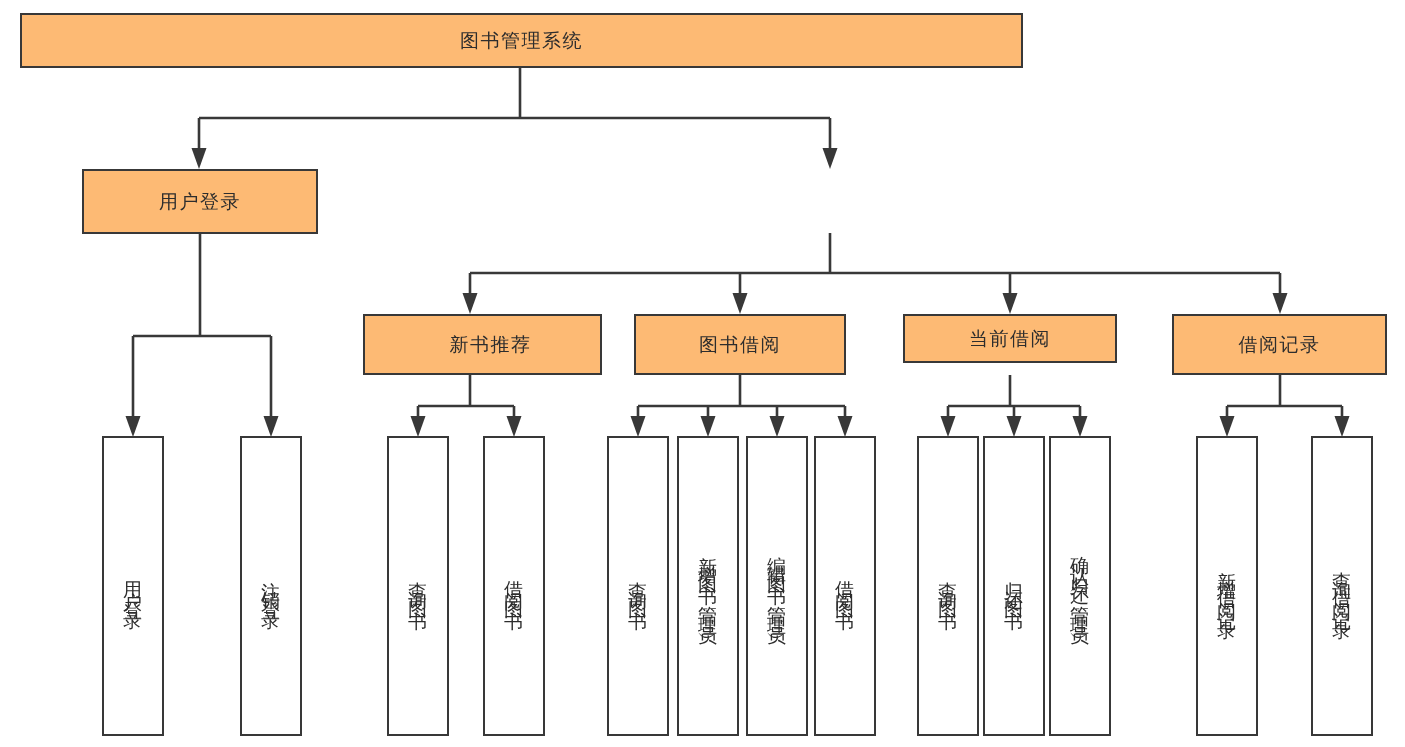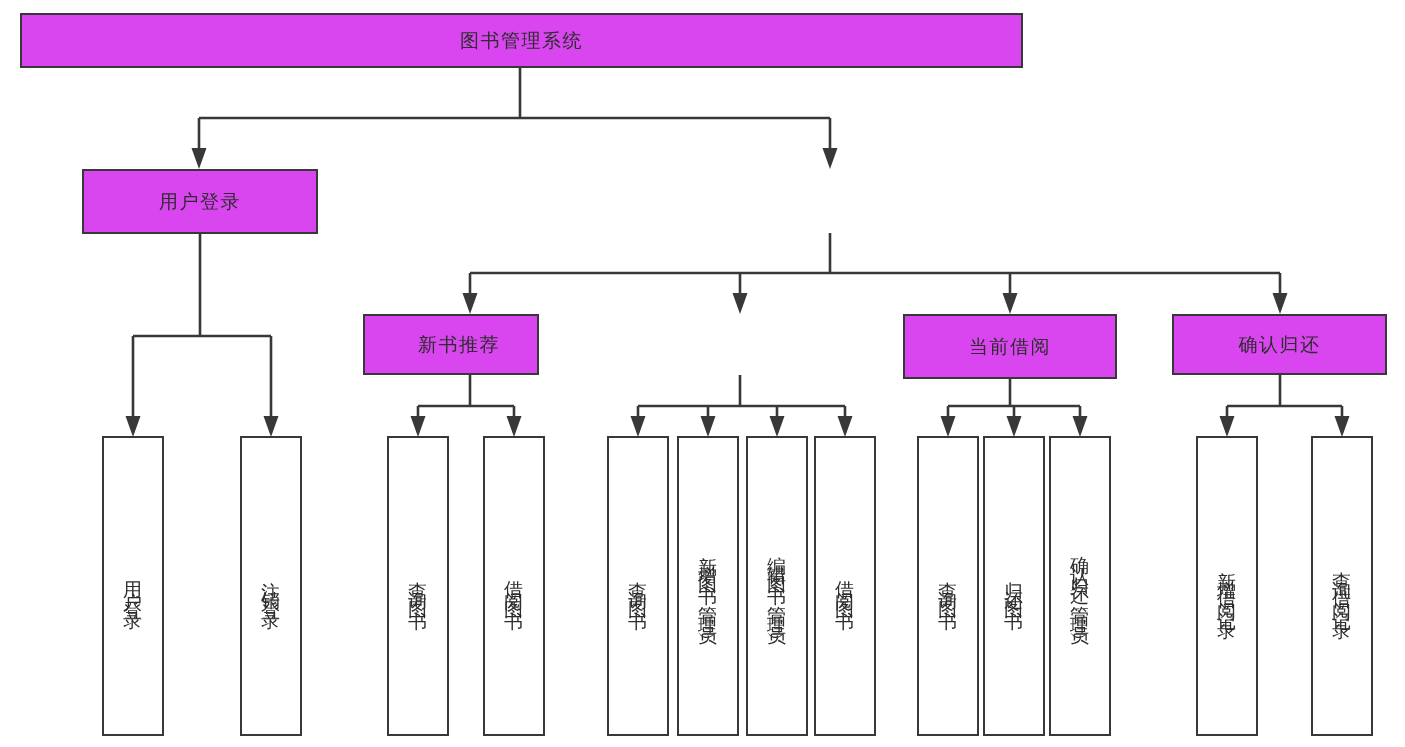--- a/index.html
+++ b/index.html
@@ -10,44 +10,44 @@
   }
   html,body{margin:0;padding:0;background:var(--background);}
   .canvas{
     position:relative;width:1405px;height:747px;background:var(--background);
     overflow:hidden;font-family:"Liberation Sans","DejaVu Sans",sans-serif;
   }
   .connectors{position:absolute;left:0;top:0;}
   .connectors .wire{stroke:var(--line);stroke-width:2.6;fill:none;}
   .connectors .head{fill:var(--line);stroke:none;}
   .hbox{
-    position:absolute;box-sizing:border-box;background:#d946ef;
+    position:absolute;box-sizing:border-box;background:#fdba74;
     border:2.5px solid var(--line);
     display:flex;align-items:center;justify-content:center;
     font-size:19px;letter-spacing:1.5px;color:var(--text);
     white-space:nowrap;
     text-align:center;
   }
   .vbox{
     position:absolute;top:436px;width:62px;height:300px;box-sizing:border-box;
     background:#fff;border:2.5px solid var(--line);
     display:flex;align-items:center;justify-content:center;
   }
   .vbox .vtext{
     writing-mode:vertical-rl;text-orientation:mixed;
     font-size:19px;line-height:1;letter-spacing:10px;color:var(--text);
     white-space:nowrap;
   }
   
   .n-root   {left:20px;  top:13px;  width:1003px;height:55px;}
   .n-user   {left:82px;  top:169px; width:236px; height:65px;}
   .n-mgmt   {left:712px; top:169px; width:235px; height:64px;}
-  .n-rec    {left:363px; top:314px; width:176px; height:61px;padding-left:16px;}
+  .n-rec    {left:363px; top:314px; width:239px; height:61px;padding-left:16px;}
   .n-borrow {left:634px; top:314px; width:212px; height:61px;}
-  .n-current{left:903px; top:314px; width:214px; height:65px;}
+  .n-current{left:903px; top:314px; width:214px; height:49px;}
   .n-record {left:1172px;top:314px; width:215px; height:61px;}
   .l-1a{left:102px;} .l-1b{left:240px;}
   .l-2a{left:387px;} .l-2b{left:483px;}
   .l-3a{left:607px;} .l-3b{left:677px;} .l-3c{left:746px;} .l-3d{left:814px;}
   .l-4a{left:917px;} .l-4b{left:983px;} .l-4c{left:1049px;}
   .l-5a{left:1196px;} .l-5b{left:1311px;}
   .watermark{
     position:absolute;left:1186px;top:718px;font-size:19px;
     color:var(--watermark);letter-spacing:0.5px;z-index:5;white-space:nowrap;
   }
@@ -92,22 +92,23 @@
     <polygon class="head" points="1072.5,416 1087.5,416 1080,437"></polygon>
     <polygon class="head" points="1219.5,416 1234.5,416 1227,437"></polygon>
     <polygon class="head" points="1334.5,416 1349.5,416 1342,437"></polygon>
   </svg>
 
   <div class="hbox n-root">图书管理系统</div>
 
   <div class="hbox n-user">用户登录</div>
 
   <div class="hbox n-rec">新书推荐</div>
+  <div class="hbox n-borrow">图书借阅</div>
   <div class="hbox n-current">当前借阅</div>
-  <div class="hbox n-record">确认归还</div>
+  <div class="hbox n-record">借阅记录</div>
 
   <div class="vbox l-1a">
     <span class="vtext">用户登录</span>
   </div>
   <div class="vbox l-1b">
     <span class="vtext">注销登录</span>
   </div>
 
   <div class="vbox l-2a">
     <span class="vtext">查询图书</span>

